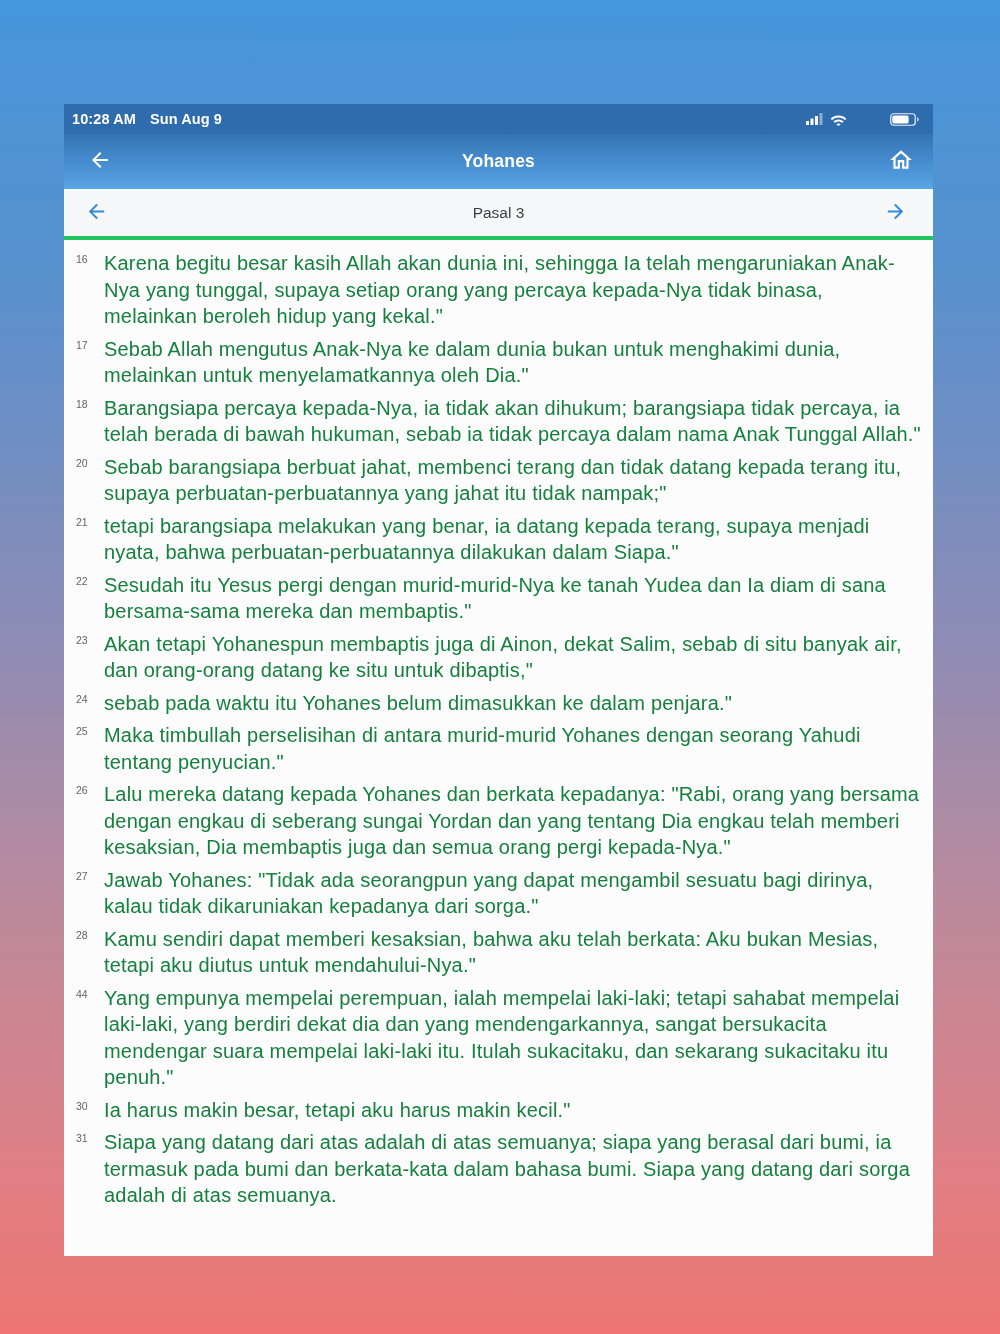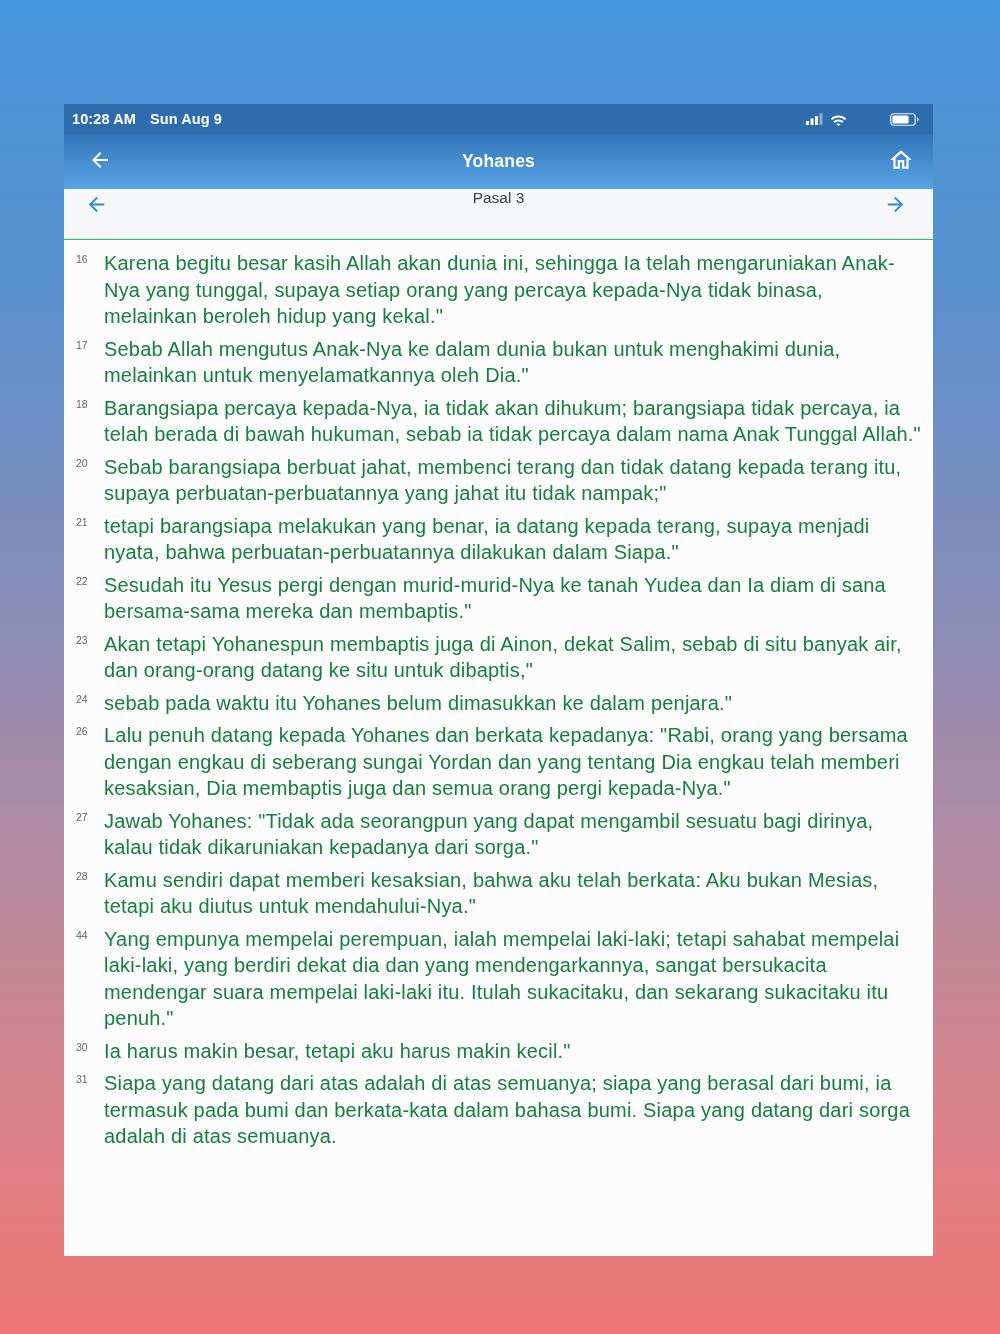--- a/index.html
+++ b/index.html
@@ -71,23 +71,23 @@
     background: none; border: none; cursor: pointer;
     display: flex; align-items: center; justify-content: center;
     padding: 4px; z-index: 2;
   }
   .header .spacer { flex: 1; }
   
   .chapter-bar {
     height: 51px;
     flex: 0 0 51px;
     background: #f6f7f8;
-    border-bottom: 1px solid #22c55e;
-    display: flex;
-    align-items: flex-start;
+    border-bottom: 4px solid #22c55e;
+    display: flex;
+    align-items: center;
     justify-content: space-between;
     padding: 0 22px 0 17px;
     position: relative;
   }
   .chapter-title {
     position: absolute;
     left: 0; right: 0;
     text-align: center;
     font-size: 15.5px;
     font-weight: 400;
@@ -231,24 +231,28 @@
   <div class="verse">
     <span class="vnum">23</span>
     <span class="vtext">Akan tetapi Yohanespun membaptis juga di Ainon, dekat Salim, sebab di situ banyak air, dan orang-orang datang ke situ untuk dibaptis,"</span>
   </div>
 
   <div class="verse">
     <span class="vnum">24</span>
     <span class="vtext">sebab pada waktu itu Yohanes belum dimasukkan ke dalam penjara."</span>
   </div>
 
+  <div class="verse">
+    <span class="vnum">25</span>
+    <span class="vtext">Maka timbullah perselisihan di antara murid-murid Yohanes dengan seorang Yahudi tentang penyucian."</span>
+  </div>
 
   <div class="verse">
     <span class="vnum">26</span>
-    <span class="vtext">Lalu penuh datang kepada Yohanes dan berkata kepadanya: "Rabi, orang yang bersama dengan engkau di seberang sungai Yordan dan yang tentang Dia engkau telah memberi kesaksian, Dia membaptis juga dan semua orang pergi kepada-Nya."</span>
+    <span class="vtext">Lalu mereka datang kepada Yohanes dan berkata kepadanya: "Rabi, orang yang bersama dengan engkau di seberang sungai Yordan dan yang tentang Dia engkau telah memberi kesaksian, Dia membaptis juga dan semua orang pergi kepada-Nya."</span>
   </div>
 
   <div class="verse">
     <span class="vnum">27</span>
     <span class="vtext">Jawab Yohanes: "Tidak ada seorangpun yang dapat mengambil sesuatu bagi dirinya, kalau tidak dikaruniakan kepadanya dari sorga."</span>
   </div>
 
   <div class="verse">
     <span class="vnum">28</span>
     <span class="vtext">Kamu sendiri dapat memberi kesaksian, bahwa aku telah berkata: Aku bukan Mesias, tetapi aku diutus untuk mendahului-Nya."</span>

